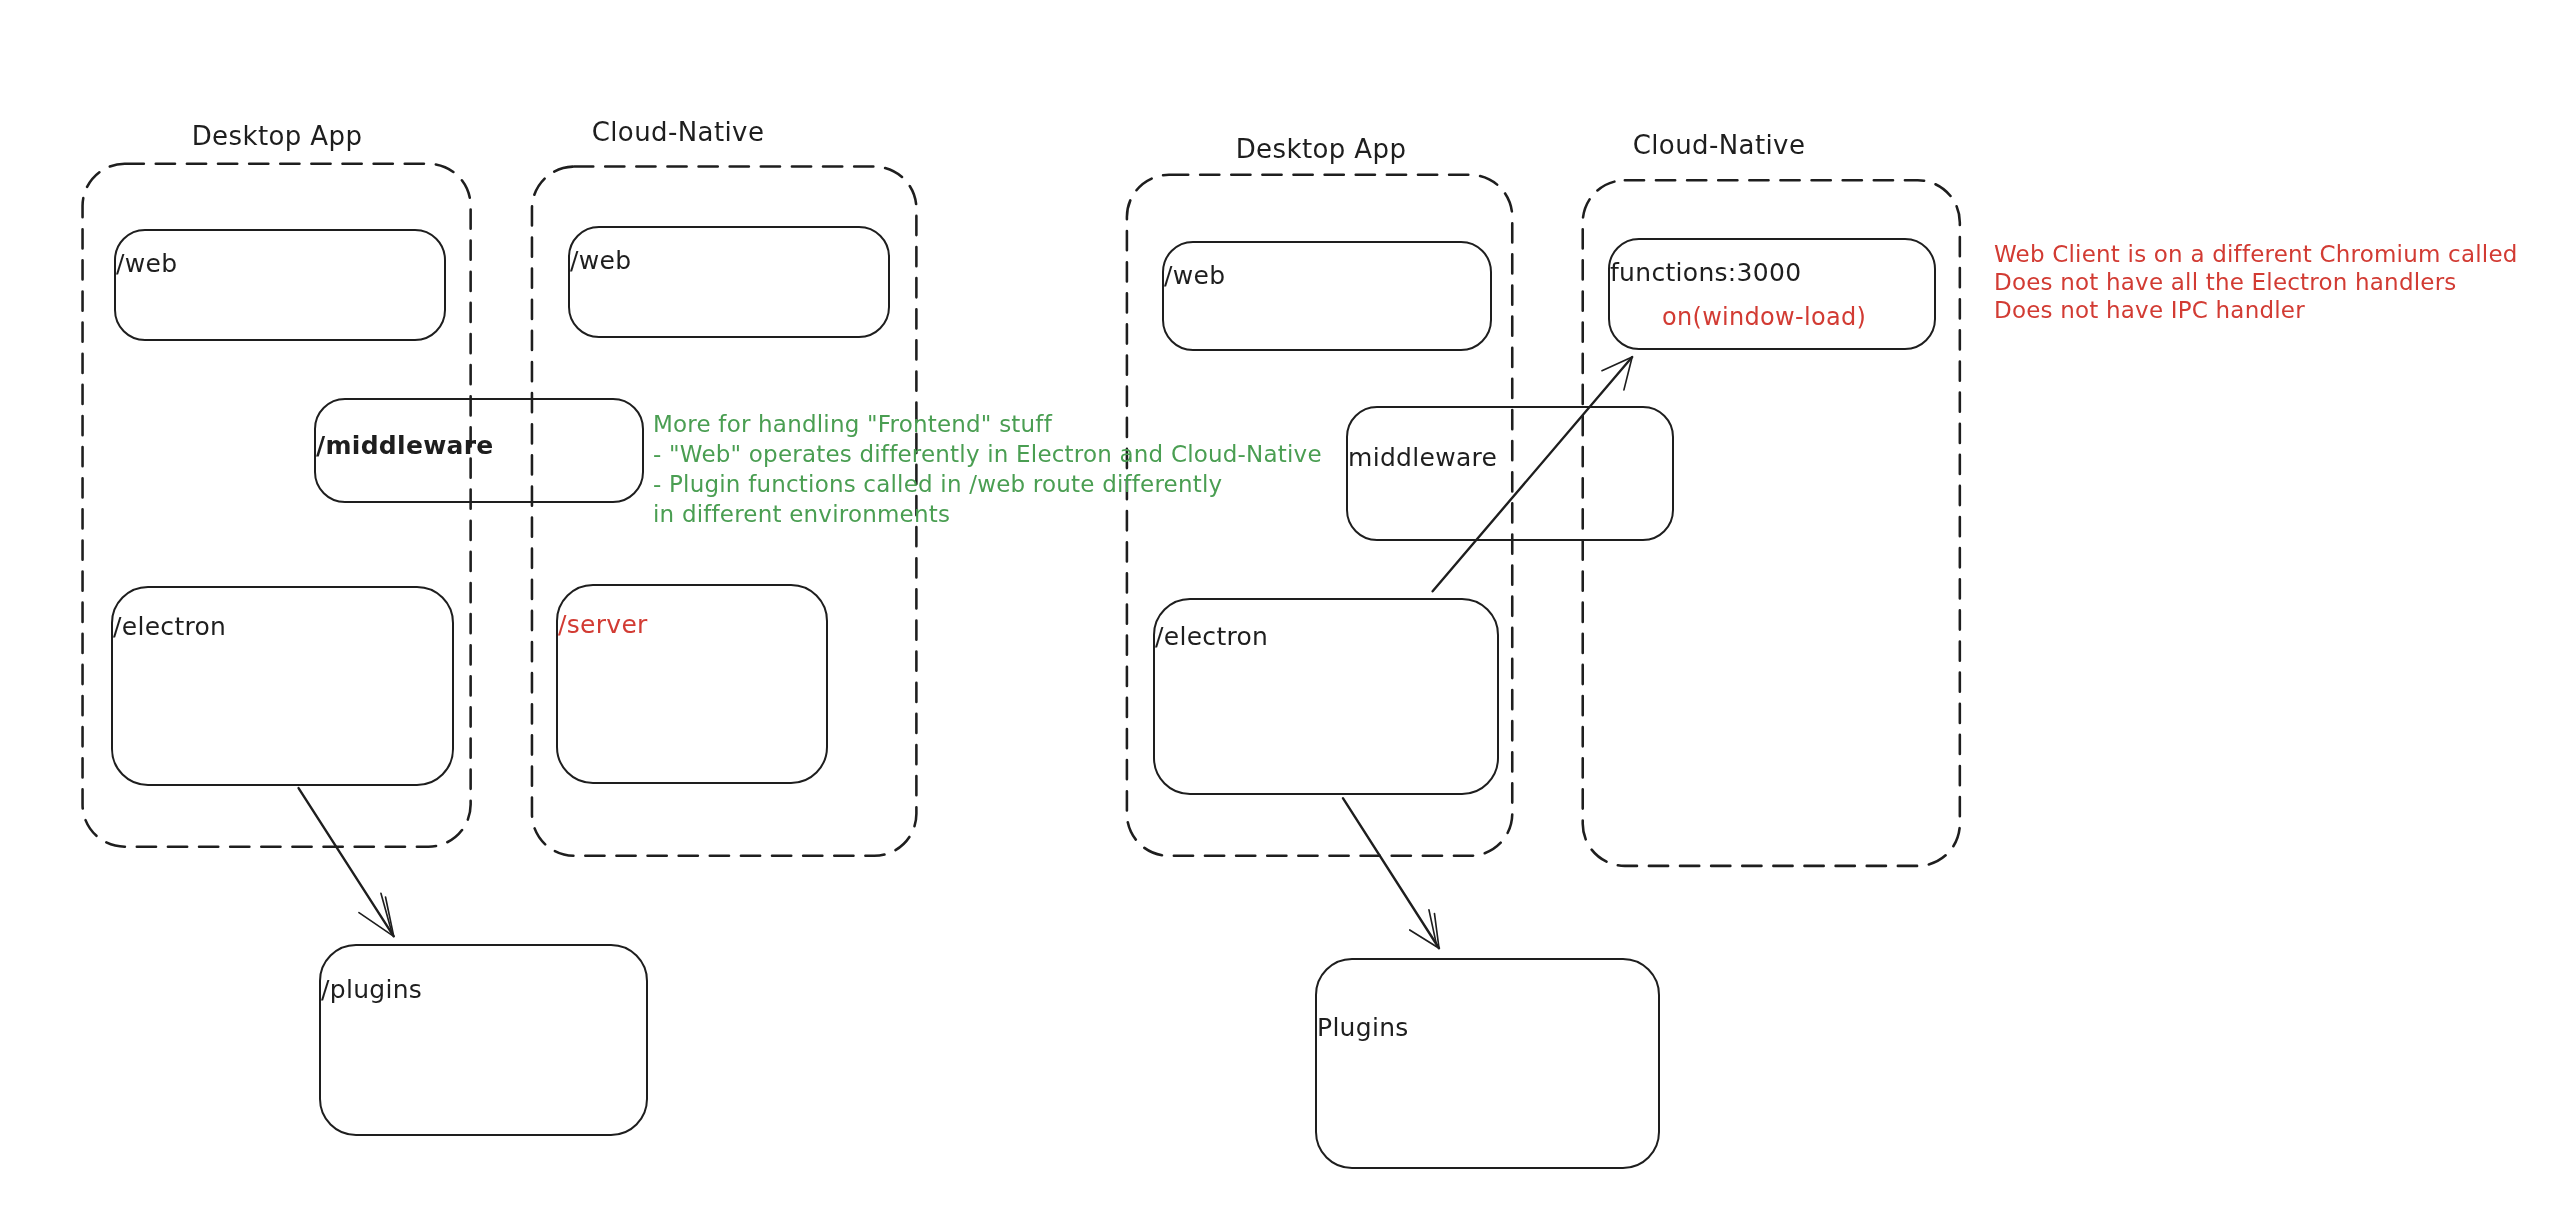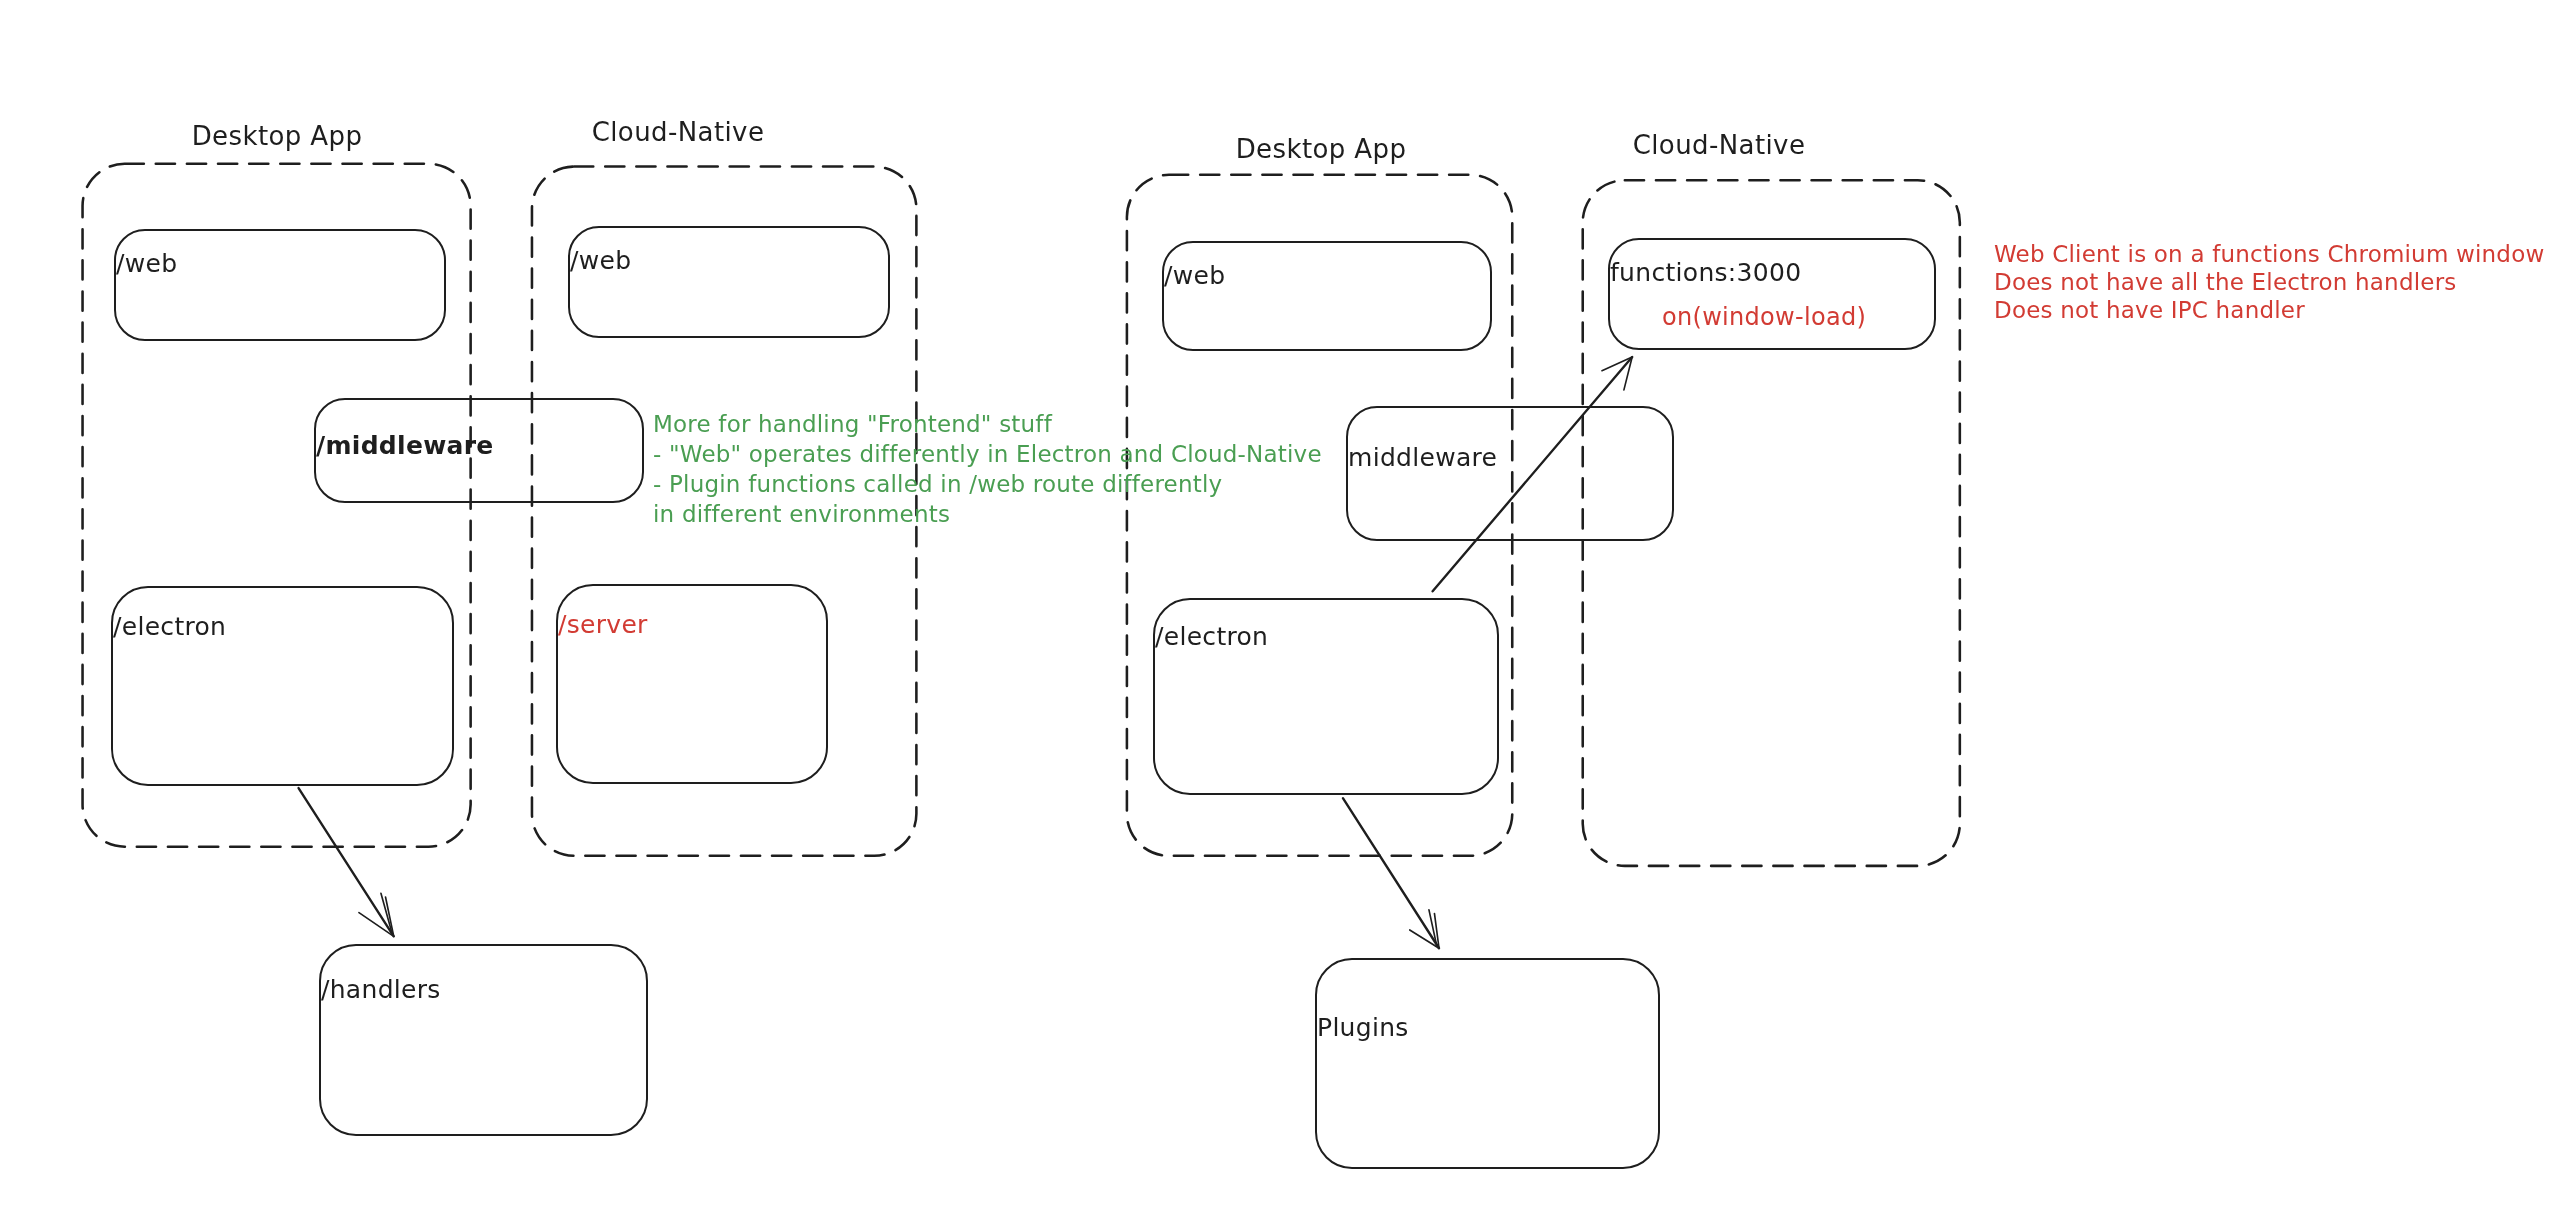--- a/index.html
+++ b/index.html
@@ -125,21 +125,21 @@
 
   <div class="node tall" style="left:111px; top:586px; width:343px; height:200px; padding-top:24px;">
     <span class="node-label">/electron</span>
   </div>
 
   <div class="node tall" style="left:556px; top:584px; width:272px; height:200px; padding-top:24px;">
     <span class="node-label red-text">/server</span>
   </div>
 
   <div class="node tall" style="left:319px; top:944px; width:329px; height:192px; padding-top:29px;">
-    <span class="node-label">/handlers</span>
+    <span class="node-label">/plugins</span>
   </div>
 
   <div class="group-label" style="left:1211px; top:134px; width:220px;">Desktop App</div>
 
   <div class="group-label" style="left:1609px; top:130px; width:220px;">Cloud-Native</div>
 
   <div class="node" style="left:1162px; top:241px; width:330px; height:110px; padding-top:18.3px;">
     <span class="node-label">/web</span>
   </div>
 
@@ -161,19 +161,19 @@
   </div>
 
   <div class="note note-green" style="left:653px; top:409px;">
     <div>More for handling "Frontend" stuff</div>
     <div>- "Web" operates differently in Electron and Cloud-Native</div>
     <div>- Plugin functions called in /web route differently</div>
     <div>in different environments</div>
   </div>
 
   <div class="note note-red" style="left:1994px; top:240px;">
-    <div>Web Client is on a functions Chromium window</div>
+    <div>Web Client is on a different Chromium called</div>
     <div>Does not have all the Electron handlers</div>
     <div>Does not have IPC handler</div>
   </div>
 
 </div>
 
 
 </body></html>

